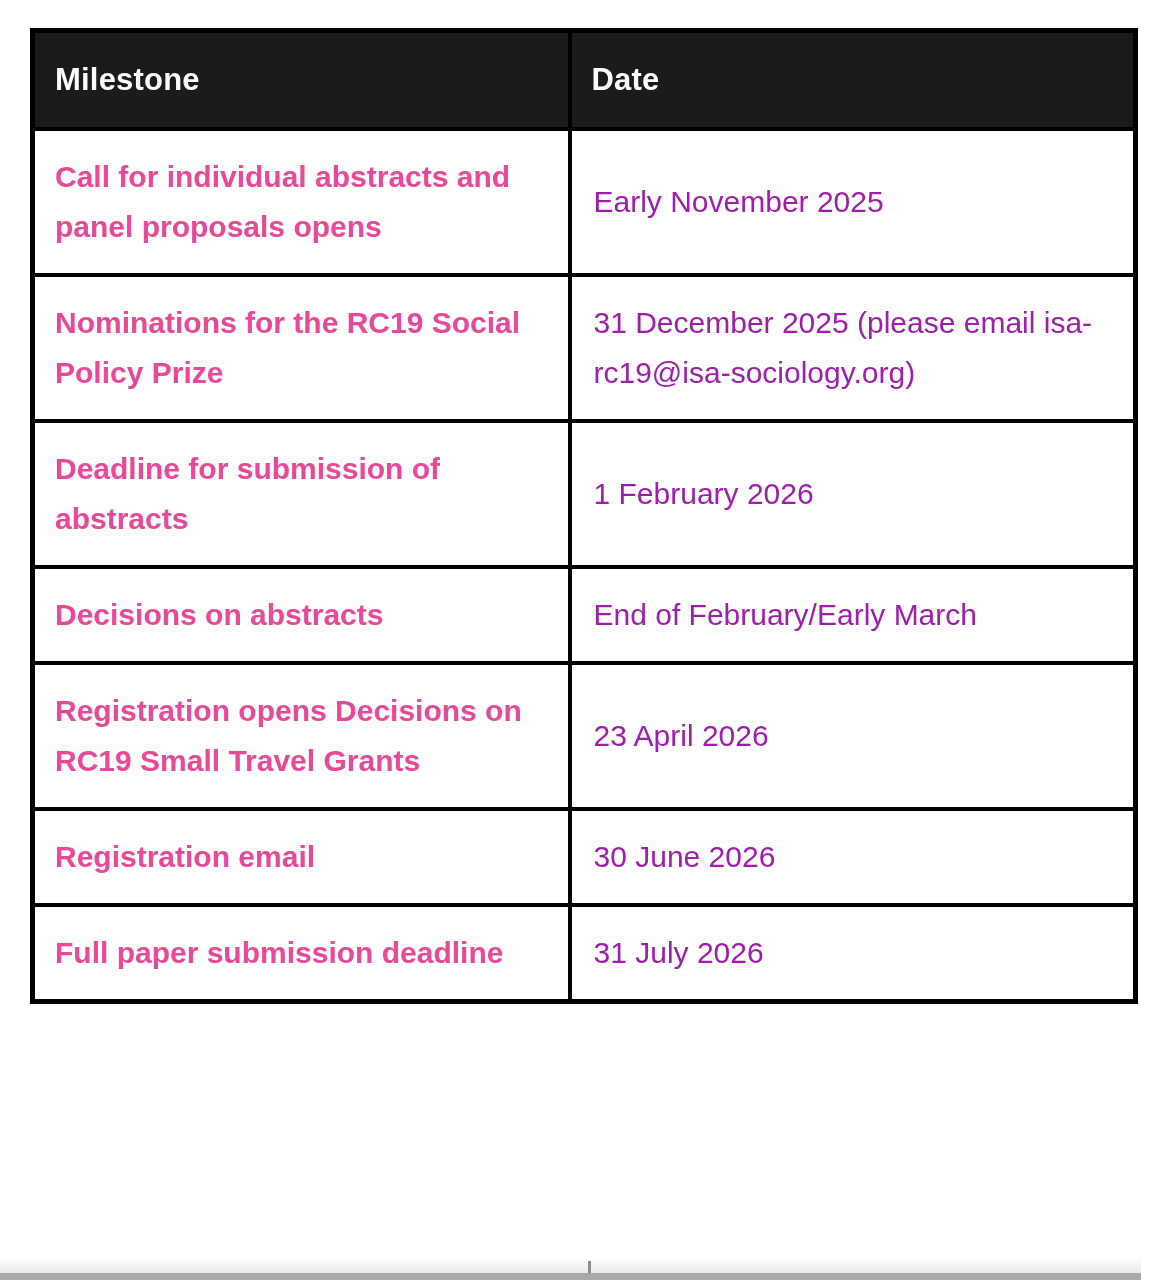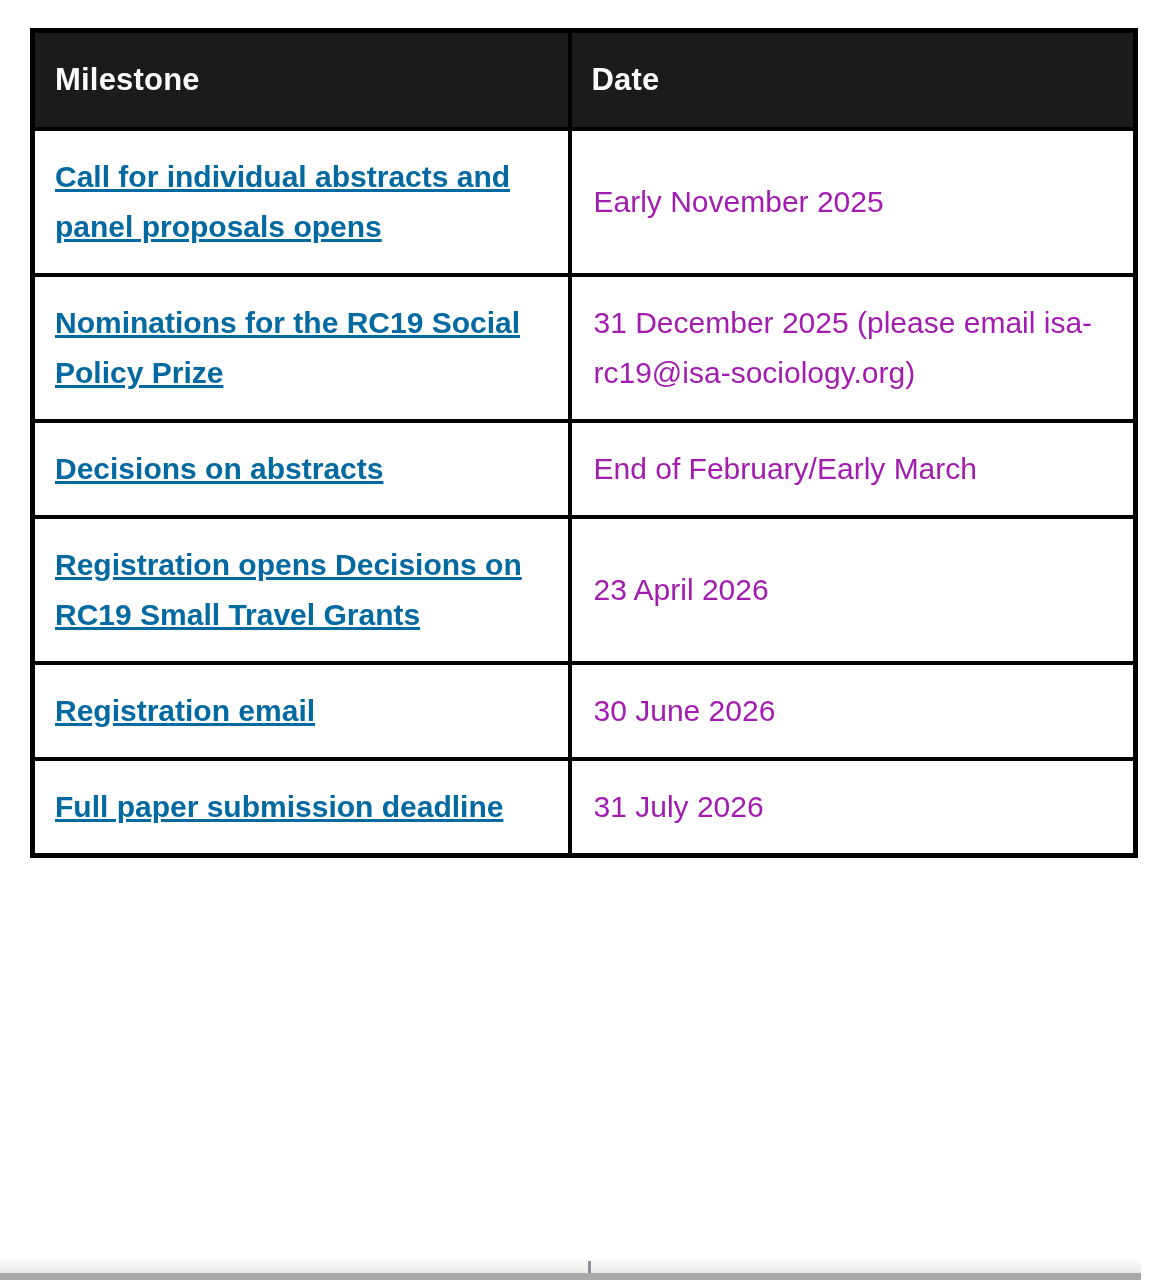--- a/index.html
+++ b/index.html
@@ -46,22 +46,21 @@
     background: #ffffff;
     vertical-align: middle;
     font-size: 30px;
     line-height: 50px;
     padding: 21px 20px;
     color: #a21caf;
     overflow: hidden;
   }
   td.cell-milestone {
     font-weight: 700;
-    color: #0369a1;
-    text-decoration: underline;
+    color: #ec4899;
   }
   td.cell-date {
     font-weight: 400;
     padding-left: 22px;
   }
   
   .below-strip {
     position: absolute;
     left: 0;
     bottom: 0;
@@ -99,20 +98,24 @@
     <tbody>
         <tr>
       <td class="cell cell-milestone">Call for individual abstracts and panel proposals opens</td>
       <td class="cell cell-date">Early November 2025</td>
     </tr>
         <tr>
       <td class="cell cell-milestone">Nominations for the RC19 Social Policy Prize</td>
       <td class="cell cell-date">31 December 2025 (please email isa-rc19@isa-sociology.org)</td>
     </tr>
         <tr>
+      <td class="cell cell-milestone">Deadline for submission of abstracts</td>
+      <td class="cell cell-date">1 February 2026</td>
+    </tr>
+        <tr>
       <td class="cell cell-milestone">Decisions on abstracts</td>
       <td class="cell cell-date">End of February/Early March</td>
     </tr>
         <tr>
       <td class="cell cell-milestone">Registration opens Decisions on RC19 Small Travel Grants</td>
       <td class="cell cell-date">23 April 2026</td>
     </tr>
         <tr>
       <td class="cell cell-milestone">Registration email</td>
       <td class="cell cell-date">30 June 2026</td>

